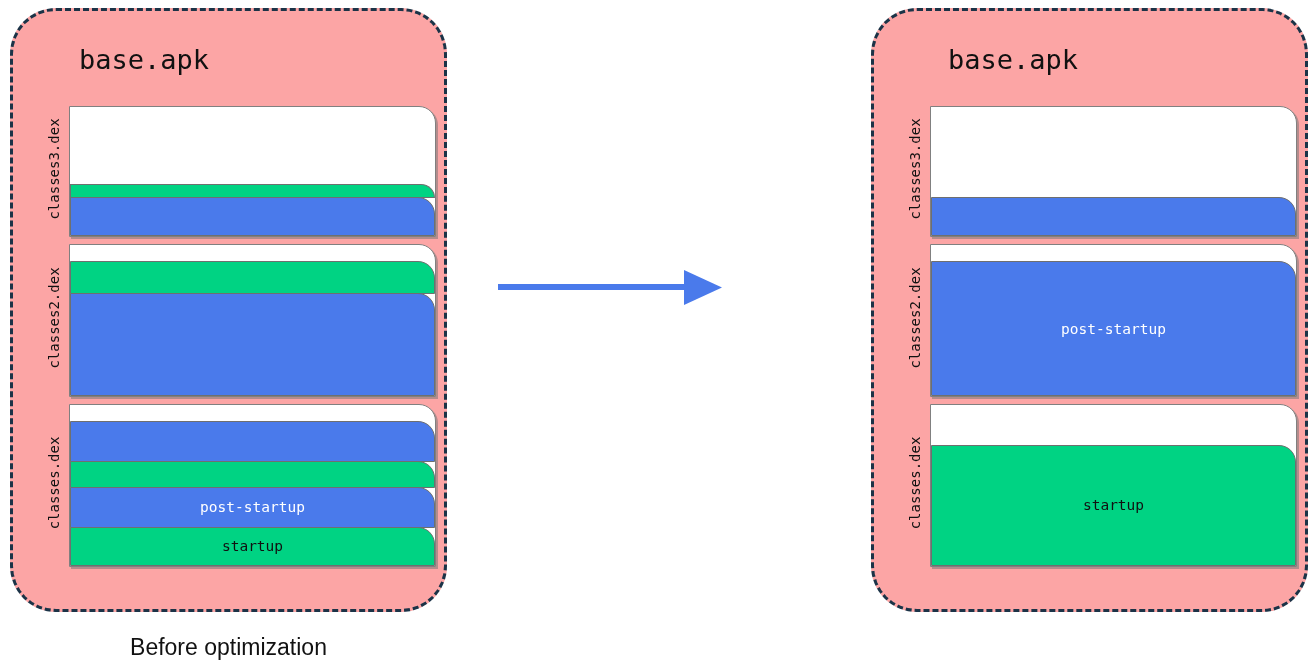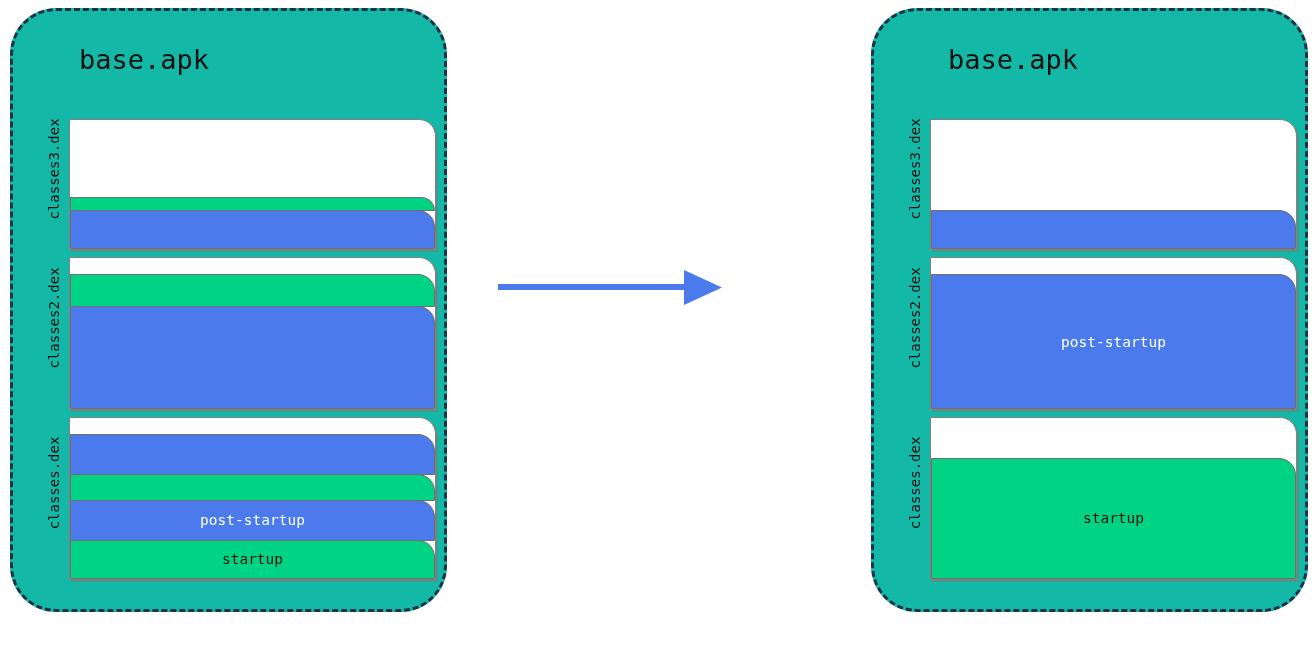--- a/index.html
+++ b/index.html
@@ -19,21 +19,21 @@
     position: absolute;
     inset: 0;
   }
 
   
   .apk-panel {
     position: absolute;
     box-sizing: border-box;
     border: 3px dashed #1b3347;
     border-radius: 46px;
-    background: #14b8a6;
+    background: #fca5a5;
   }
   #panel-before { left: 10px;  top: 8px; width: 437px; height: 604px; }
   #panel-after  { left: 871px; top: 8px; width: 437px; height: 604px; }
 
   .apk-title {
     position: absolute;
     top: 33px;
     left: 0;
     width: 100%;
     text-align: center;
@@ -67,21 +67,21 @@
   .dex-label span {
     transform: rotate(-90deg);
     transform-origin: center center;
     display: block;
   }
 
   .dex-box {
     position: absolute;
     left: 26px;
     right: 0;
-    top: 16px;
+    top: 3px;
     height: 100%;
     box-sizing: border-box;
     border: 1px solid #808080;
     border-top-right-radius: 17px;
     background: #ffffff;
     box-shadow: 2px 2px 0 rgba(120,120,120,0.55);
   }
 
   
   .seg-stack {
@@ -223,14 +223,15 @@
       </div>
       <div class="dex-box">
         <div class="seg-stack" style="top:0;bottom:0;">
           <div class="seg empty" style="flex:25 1 0;"></div>
           <div class="seg green" style="flex:75 1 0;">startup</div>
         </div>
       </div>
     </div>
   </div>
 
+  <div class="caption" id="caption-before">Before optimization</div>
 
 </div>
 
 </body></html>

